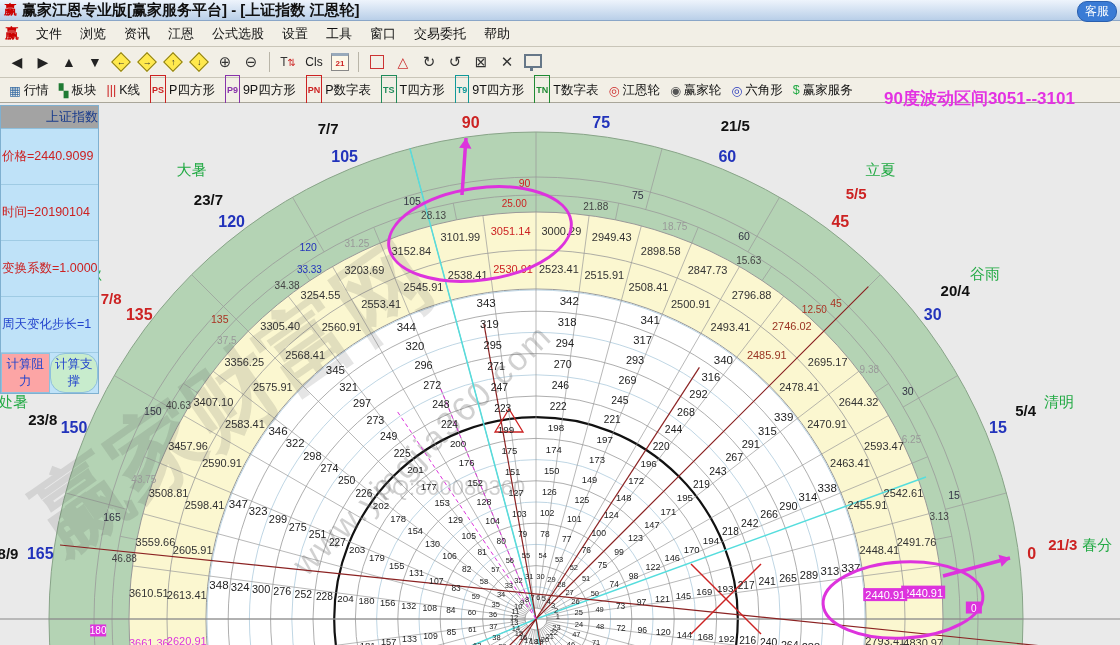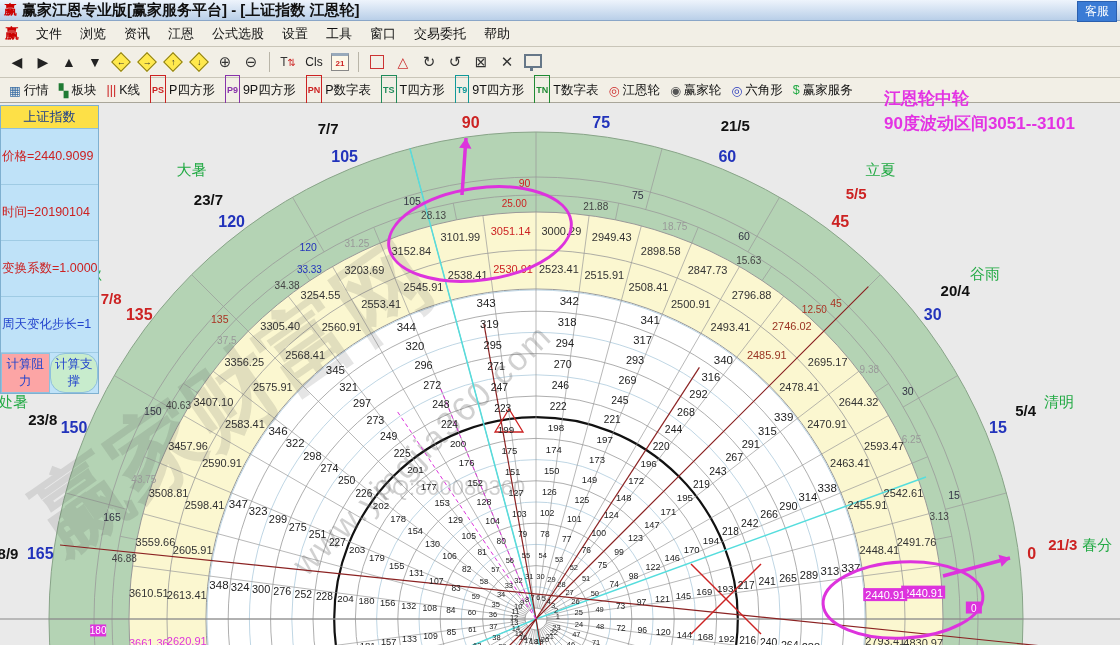--- a/index.html
+++ b/index.html
@@ -3,21 +3,21 @@
 <meta charset="utf-8">
 <style>
   html,body{margin:0;padding:0;width:1120px;height:645px;overflow:hidden;
     font-family:"Liberation Sans","DejaVu Sans",sans-serif;background:#eaeaea;}
   
   .titlebar{height:20px;background:linear-gradient(#eef4fc,#b9cfe8);display:flex;align-items:center;
     border-bottom:1px solid #8aa6c8;position:relative;}
   .titlebar .appicon{color:#c00;font-weight:bold;font-size:13px;margin:0 5px 0 4px;}
   .titlebar .title{font-size:15px;font-weight:bold;color:#111;}
   .kefu{position:absolute;right:3px;top:1px;background:#3a7bd5;color:#fff;font-size:12px;
-    padding:1px 7px;border-radius:0;border:1px solid #2a5fae;}
+    padding:1px 7px;border-radius:10px;border:1px solid #2a5fae;}
   .menubar{height:25px;background:#f2efe6;display:flex;align-items:center;border-bottom:1px solid #c9c5b8;}
   .menubar .appicon{color:#c00;font-weight:bold;font-size:14px;margin:0 8px 0 5px;}
   .menu-item{font-size:13px;color:#111;padding:3px 9px;cursor:default;}
   
   .toolbar1{height:30px;background:#f2efe6;display:flex;align-items:center;border-bottom:1px solid #c9c5b8;padding-left:4px;}
   .tbtn{width:24px;height:24px;display:inline-flex;align-items:center;justify-content:center;margin:0 1px;font-size:15px;color:#333;}
   .sep{width:1px;height:20px;background:#b9b5a8;margin:0 5px;}
   .tri{font-size:14px;color:#222;}
   .diamond{width:12px;height:12px;background:#ffe94d;border:1px solid #897c18;transform:rotate(45deg);
     display:inline-flex;align-items:center;justify-content:center;}
@@ -32,21 +32,21 @@
   .toolbar2{height:24px;background:#f2efe6;display:flex;align-items:center;border-bottom:1px solid #a9a69a;
     padding-left:4px;font-size:12.5px;color:#111;}
   .t2item{display:inline-flex;align-items:center;margin:0 5px;cursor:default;}
   .t2item .ic{margin-right:3px;display:inline-flex;align-items:center;justify-content:center;}
   .badge{font-size:9px;font-weight:bold;border:1px solid;padding:9px 1px;line-height:11px;text-align:right;}
   
   .chart{position:relative;width:1120px;height:544px;background:#eaeaea;}
   .chart svg{position:absolute;left:0;top:0;}
   .panel{position:absolute;left:0;top:2px;width:97px;z-index:5;font-size:12.5px;
     border:1px solid #7fb0d0;background:#bfe2f8;}
-  .panel .hdr{background:#fde047;color:#1a3c8c;text-align:center;padding:2px 0;border-bottom:1px solid #8fc0dd;font-size:13px;}
+  .panel .hdr{background:#a3a3a3;color:#1a3c8c;text-align:right;padding:2px 0;border-bottom:1px solid #8fc0dd;font-size:13px;}
   .panel .row{padding:19px 1px;border-bottom:1px solid #9fcbe4;white-space:nowrap;overflow:hidden;}
   .panel .red{color:#cc2222;}
   .panel .blue{color:#2244cc;}
   .panel .btns{display:flex;}
   .panel .btn{flex:1;text-align:center;color:#2244cc;padding:2px 0;border:1px solid #8fc0dd;background:#fca5a5;font-size:12.5px;}
   .panel .btn.g{background:#c8eccd;border-radius:15px;}
   .note{position:absolute;left:884px;top:-17px;z-index:6;color:#e332e3;font-weight:bold;
     font-size:17px;line-height:25px;white-space:nowrap;}
 </style>
 </head>
@@ -719,16 +719,15 @@
         <div class="row red">变换系数=1.00000</div>
         <div class="row blue">周天变化步长=1</div>
       </div>
     <div class="btns">
       <span class="btn">计算阻力</span>
       <span class="btn g">计算支撑</span>
     </div>
   </div>
 
   <div class="note">
-    <div>江恩轮中轮</div>
     <div>90度波动区间3051--3101</div>
   </div>
 </div>
 
 </body></html>

